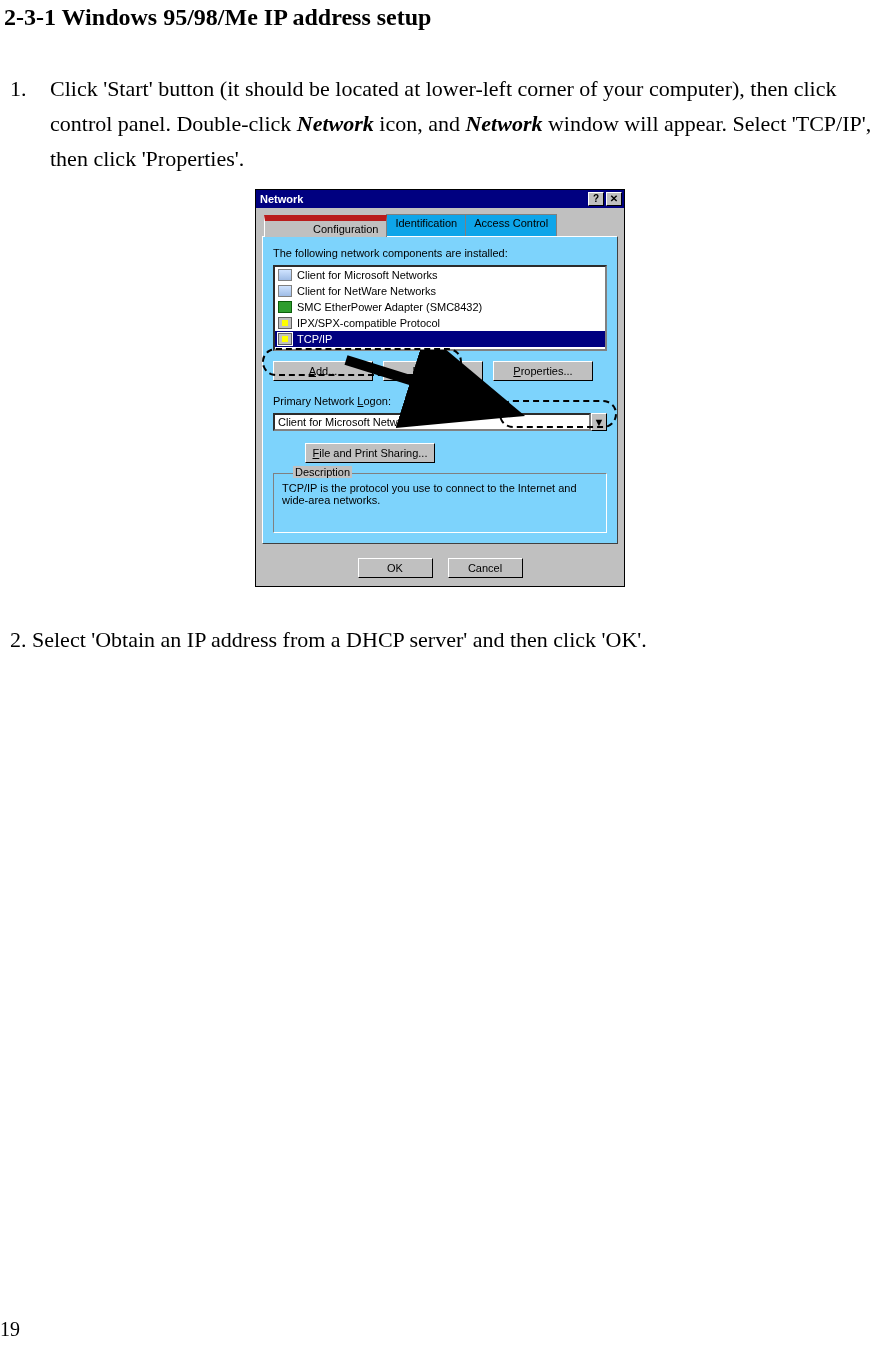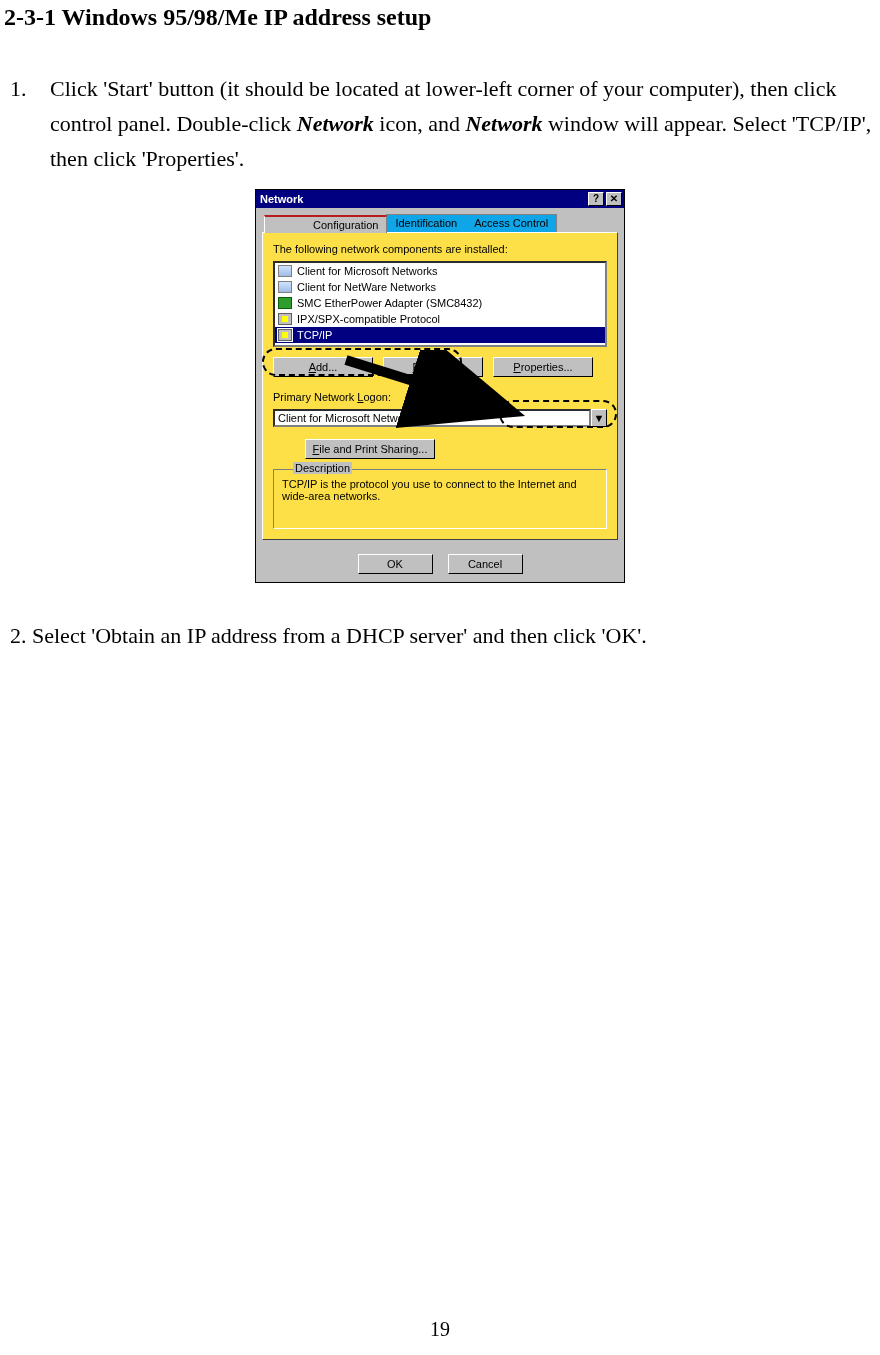--- a/index.html
+++ b/index.html
@@ -76,31 +76,31 @@
 .tab {
   padding: 2px 8px;
   border: 1px solid #808080;
   border-bottom: none;
   background: #0ea5e9;
   margin-right: -1px;
   font-size: 11px;
 }
 .tab.active {
   background: #c0c0c0;
-  border-top: 2px solid #b91c1c;
+  border-top: 6px solid #b91c1c;
   border-left: 1px solid #fff;
   position: relative;
   top: 1px;
   padding-left: 48px;
 }
 .tab-body {
   border: 1px solid #fff;
   border-right-color:#404040;
   border-bottom-color:#404040;
-  background: #fde047;
+  background: #7dd3fc;
   padding: 10px;
 }
 .label { margin-bottom: 6px; }
 .listbox {
   background: #fff;
   border: 2px inset #808080;
   height: 86px;
   overflow: hidden;
   position: relative;
 }
@@ -171,21 +171,20 @@
 .arrow-svg {
   position:absolute;
   left: 310px;
   top: 170px;
   pointer-events:none;
 }
 .page-number {
   position: absolute;
   bottom: 18px;
   left: 0; right: 0;
-  text-align: center;
   font-size: 20px;
 }
 </style>
 </head>
 <body>
 
 <div class="page">
   <div class="section-title">2-3-1 Windows 95/98/Me IP address setup</div>
 
   <div class="list">

